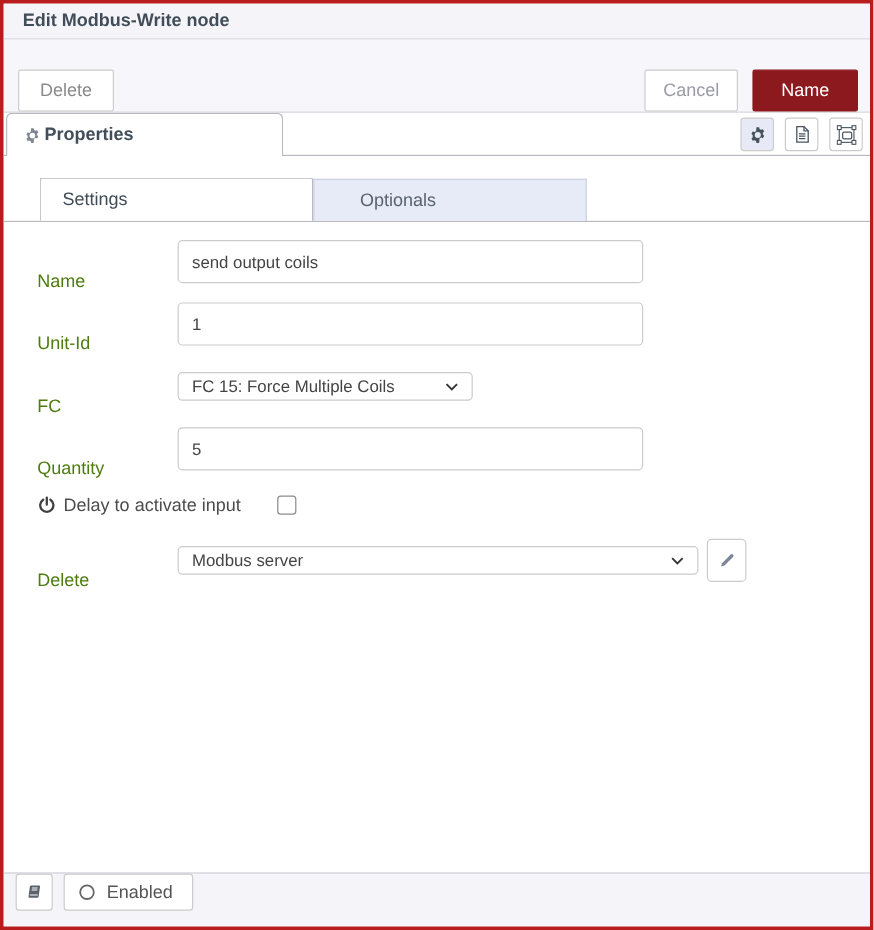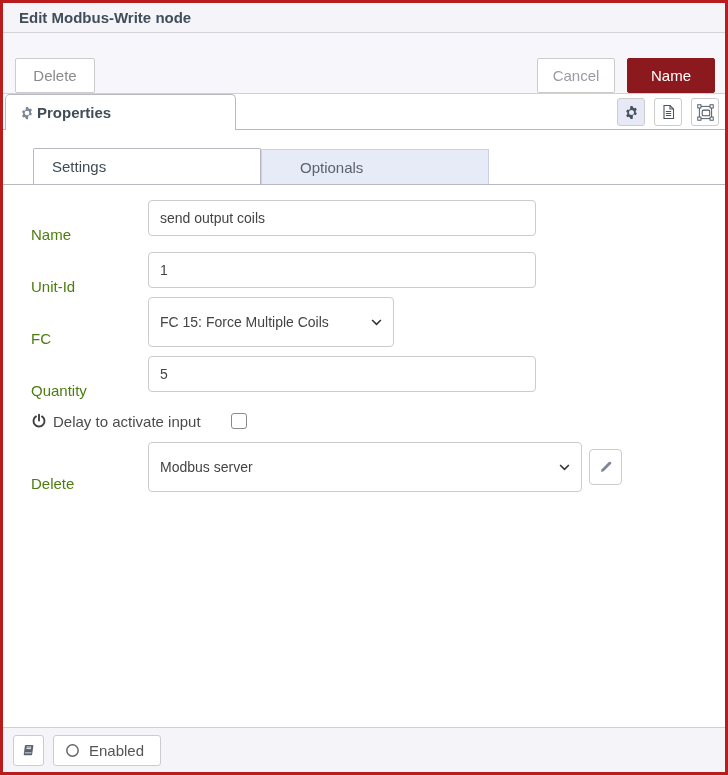--- a/index.html
+++ b/index.html
@@ -78,21 +78,21 @@
   
   .form { padding:15px 0 0 28px; }
   .row { display:flex; align-items:center; height:36px; margin-bottom:16px; }
   .row .field-label { width:117px; flex:0 0 auto; font-size:15px; color:#4d7c0f;margin-top:32px; }
   .text-input {
     width:388px; height:36px; box-sizing:border-box;
     border:1px solid #ccc; border-radius:4px; padding:16px 11px;
     font-family:inherit; font-size:14px; color:#444; background:#fff;
   }
   .select {
-    height:50px; box-sizing:border-box; border:1px solid #ccc; border-radius:4px;
+    height:24px; box-sizing:border-box; border:1px solid #ccc; border-radius:4px;
     background:#fff; display:flex; align-items:center; justify-content:space-between;
     padding:0 11px; font-size:14px; color:#444; cursor:pointer;
   }
   .fc-select { width:246px; }
   .server-select { width:434px; margin-right:7px; }
   .chev { flex:0 0 auto; margin-left:8px; }
 
   .checkbox-row { height:26px; display:flex; align-items:center; margin-bottom:15px; }
   .power-wrap { display:flex; align-items:center; margin-right:6px; }
   .checkbox-row .inline-label { font-size:15px; color:#4c4c4c; }
@@ -102,21 +102,21 @@
   }
   .edit-btn {
     width:33px; height:36px; box-sizing:border-box;
     border:1px solid #ccc; border-radius:4px; background:#fff;
     display:flex; align-items:center; justify-content:center; cursor:pointer; padding:0;
   }
 
   
   .footer {
     flex:0 0 auto; height:45px; box-sizing:border-box; background:#f5f5f9;
-    border-top:1px solid #cfcfd8; display:flex; align-items:center;
+    border-top:1px solid #cfcfd8; display:flex; align-items:flex-start;
     padding:0 10px; gap:9px;
   }
   .footer-btn {
     height:31px; box-sizing:border-box; background:#fff;
     border:1px solid #ccc; border-radius:3px; cursor:pointer;
     display:flex; align-items:center; justify-content:center;
     font-family:inherit; font-size:15px; color:#555; padding:0 7px;
   }
   .enabled-btn { padding:0 16px 0 11px; gap:9px; }
 </style>

